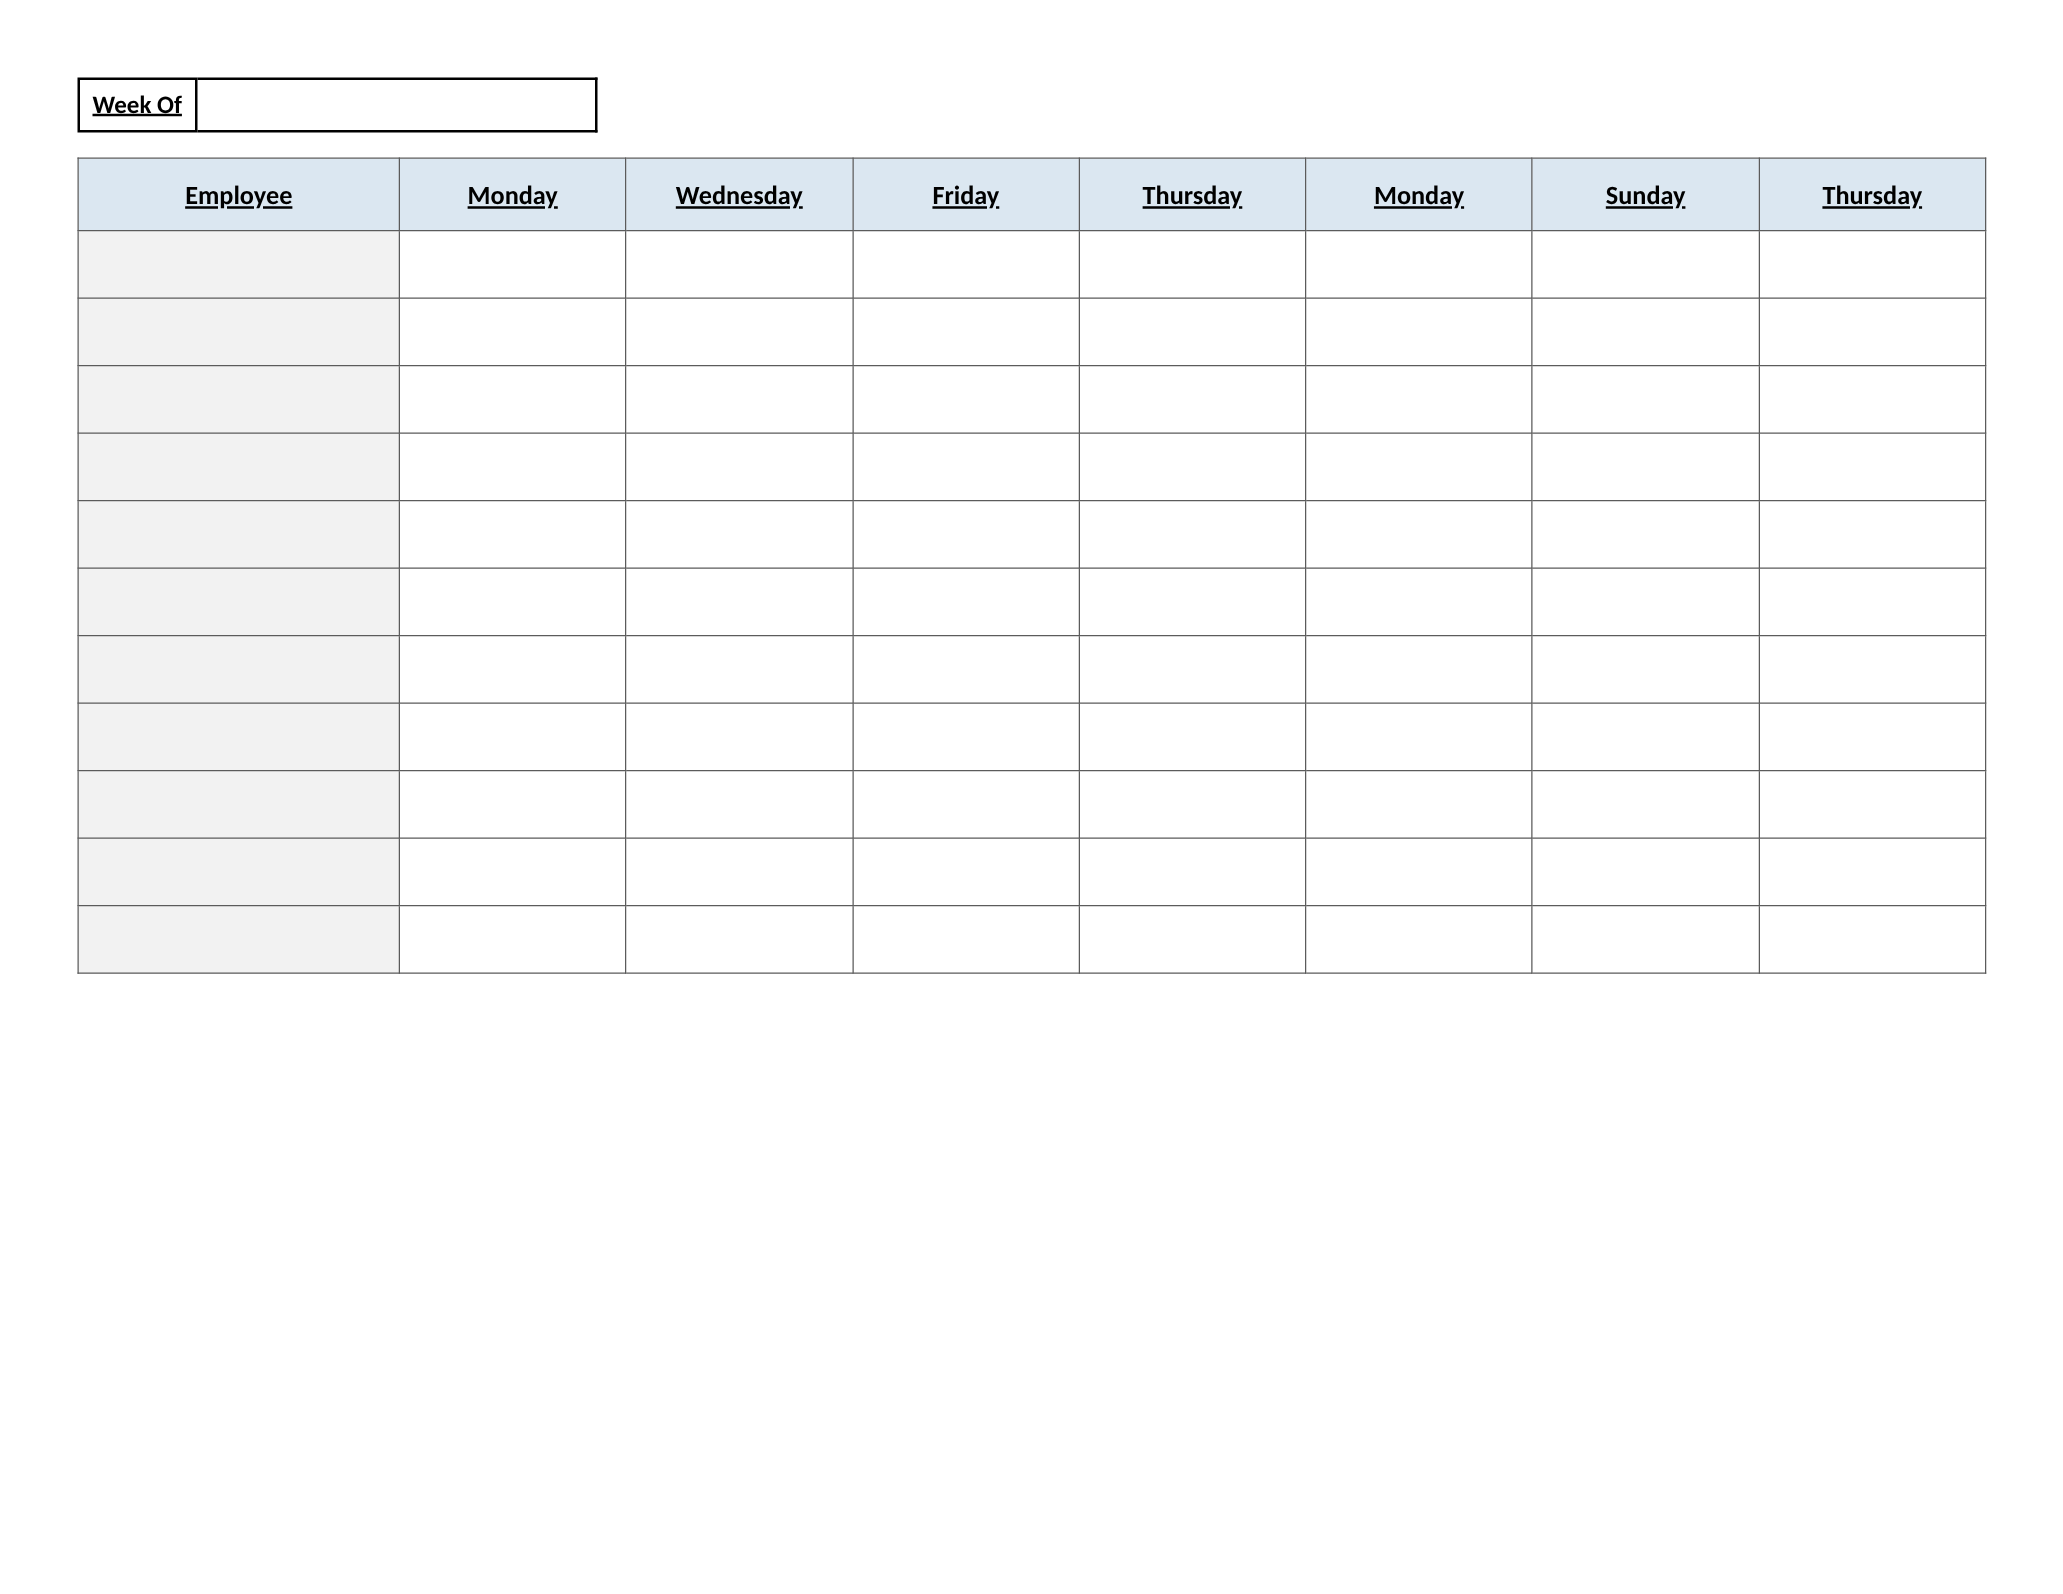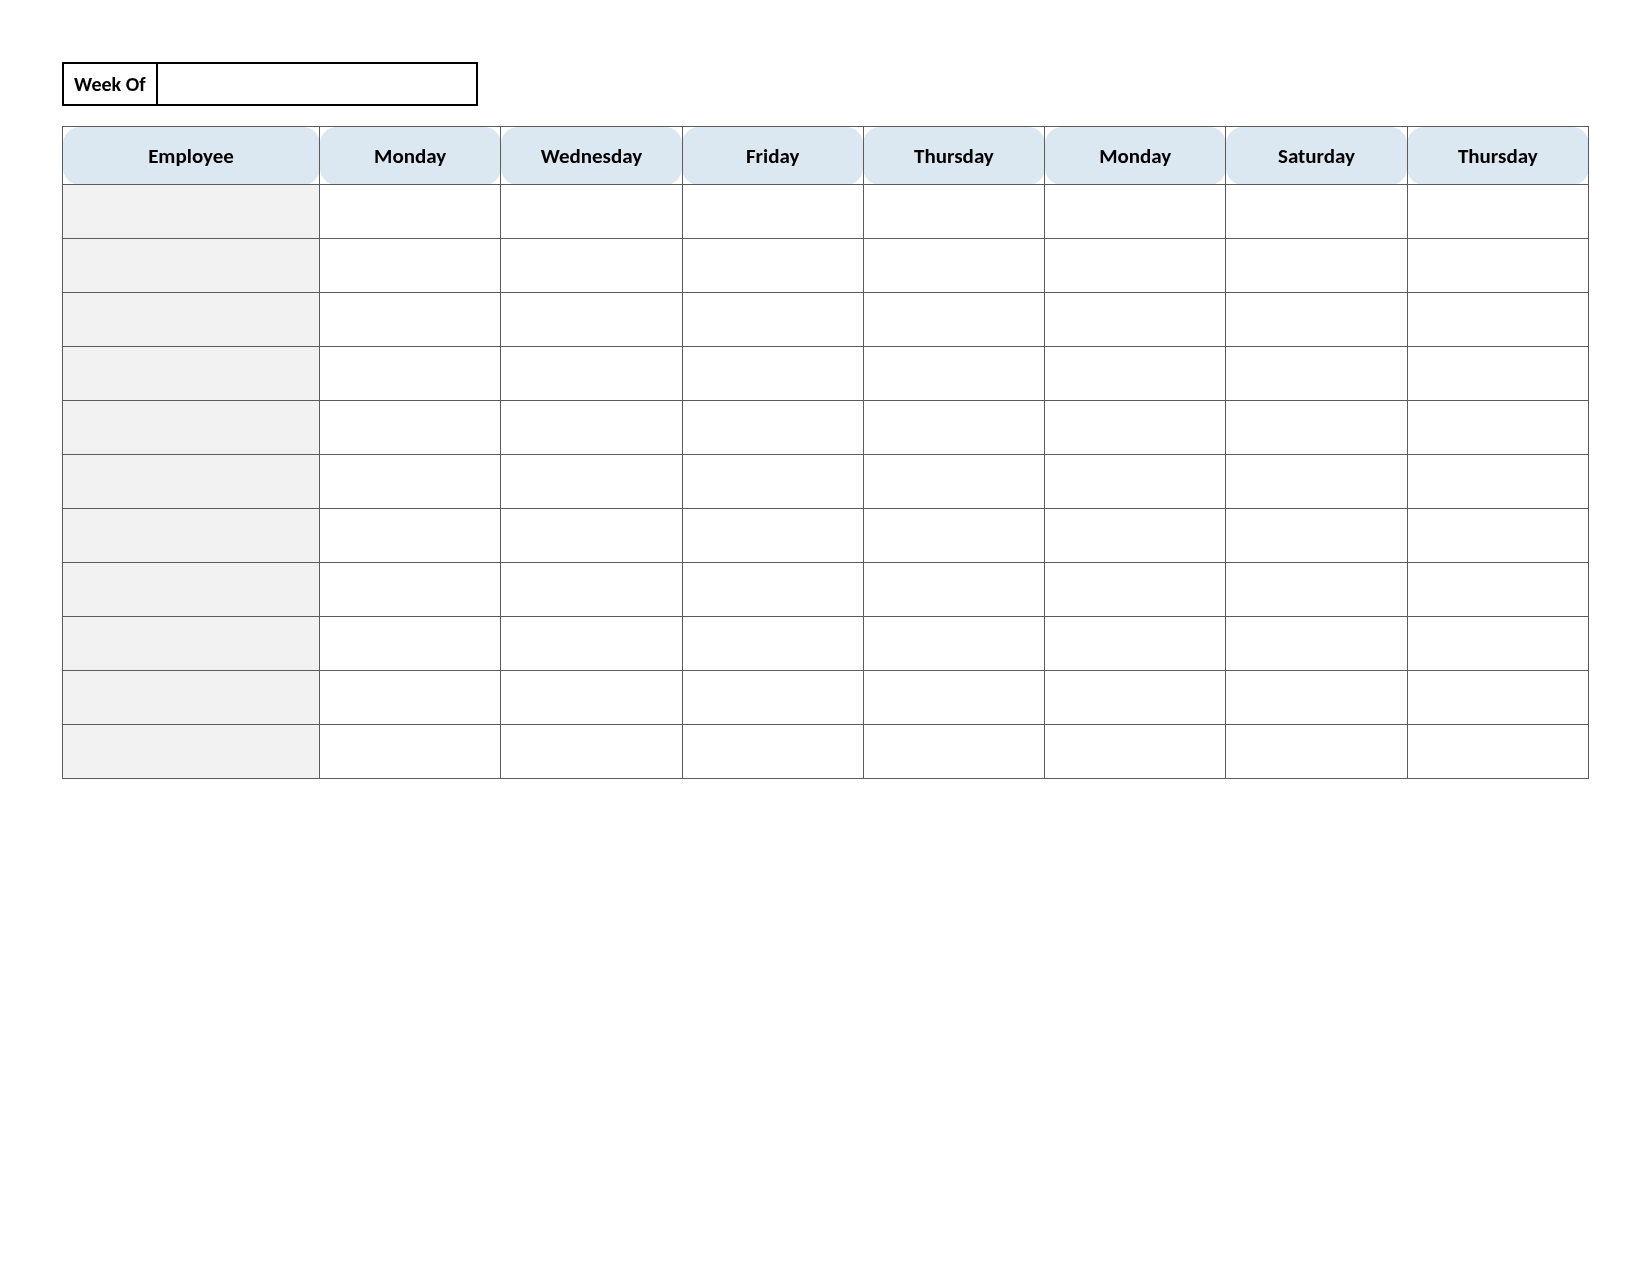--- a/index.html
+++ b/index.html
@@ -8,20 +8,21 @@
     background: #ffffff;
     font-family: "Calibri", "Segoe UI", Arial, sans-serif;
     color: #000;
   }
   .page {
     width: 1650px;
     height: 1275px;
     position: relative;
     box-sizing: border-box;
     padding: 62px 60px 0 62px;
+    text-decoration: underline;
   }
 
   
   .weekof-wrap {
     display: flex;
     align-items: stretch;
     margin-bottom: 20px;
   }
   .weekof-label {
     border: 2px solid #000;
@@ -58,21 +59,20 @@
     padding: 0 6px;
     font-size: 21px;
     text-align: center;
     vertical-align: middle;
     box-sizing: border-box;
   }
   table.schedule th {
     background: #dbe7f1;
     font-weight: 700;
     height: 58px;
-    border-radius: 17px;
   }
   table.schedule col.emp-col { width: 190px; }
   table.schedule col.day-col { width: 134px; }
   table.schedule td.emp-cell {
     background: #f2f2f2;
     text-align: left;
   }
   table.schedule td.day-cell {
     background: #ffffff;
     text-align: left;
@@ -100,21 +100,21 @@
         <col class="day-col">
     </colgroup>
     <thead>
       <tr>
         <th>Employee</th>
         <th>Monday</th>
         <th>Wednesday</th>
         <th>Friday</th>
         <th>Thursday</th>
         <th>Monday</th>
-        <th>Saturday</th>
+        <th>Sunday</th>
         <th>Thursday</th>
       </tr>
     </thead>
     <tbody>
 
     <tr>
           <td class="emp-cell"></td>
           <td class="day-cell"></td>
           <td class="day-cell"></td>
           <td class="day-cell"></td>

